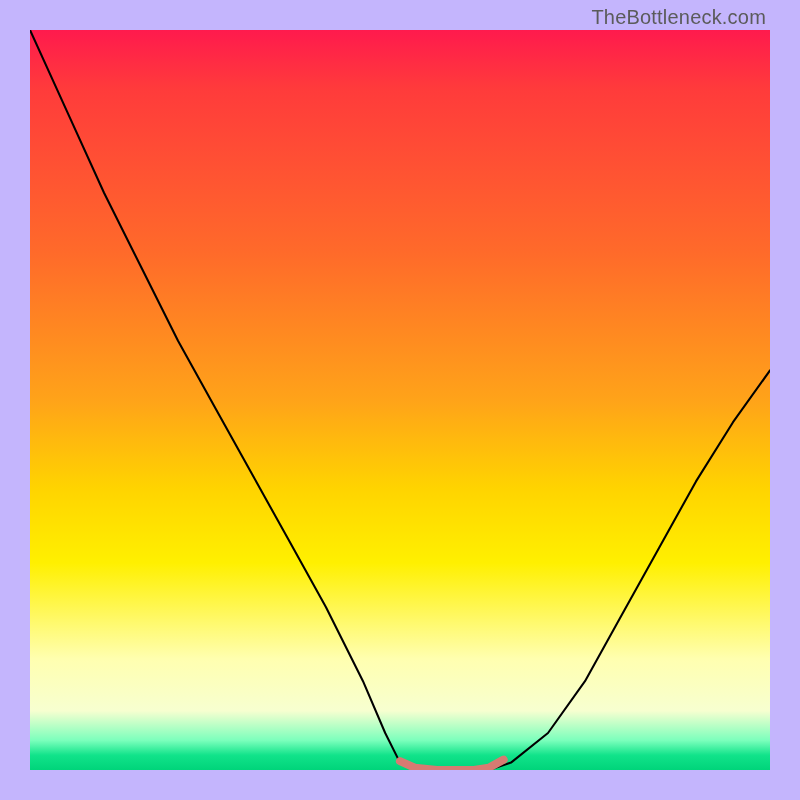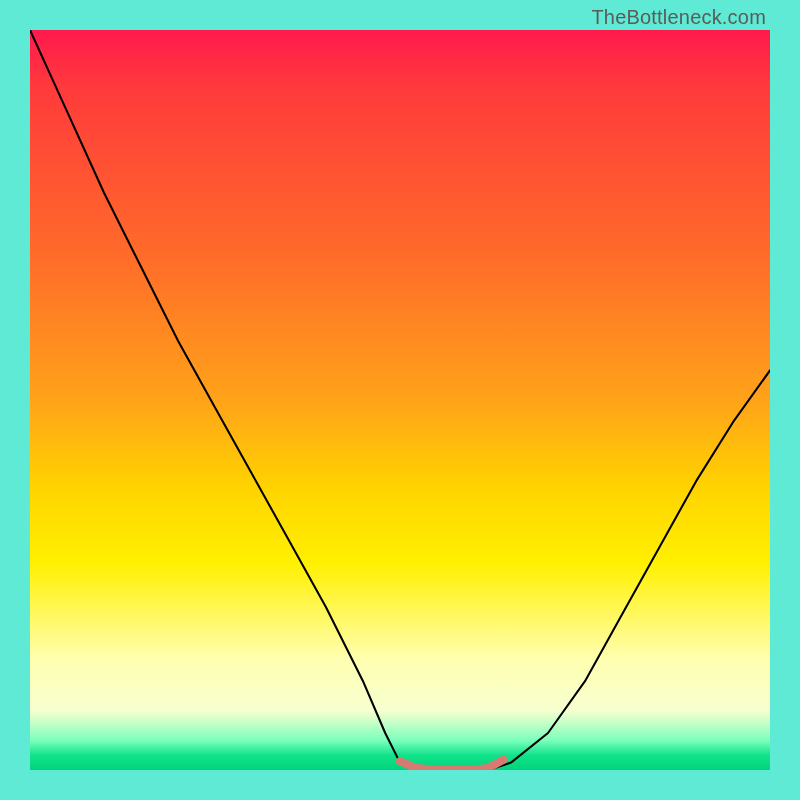--- a/index.html
+++ b/index.html
@@ -10,21 +10,21 @@
     overflow: hidden;
     background: #000;
     font-family: Arial, Helvetica, sans-serif;
   }
   .frame {
     position: absolute;
     left: 0;
     top: 0;
     width: 800px;
     height: 800px;
-    background: #5eead4;
+    background: #c4b5fd;
   }
   .plot {
     position: absolute;
     left: 30px;
     top: 30px;
     width: 740px;
     height: 740px;
     
     background: linear-gradient(
       to bottom,

